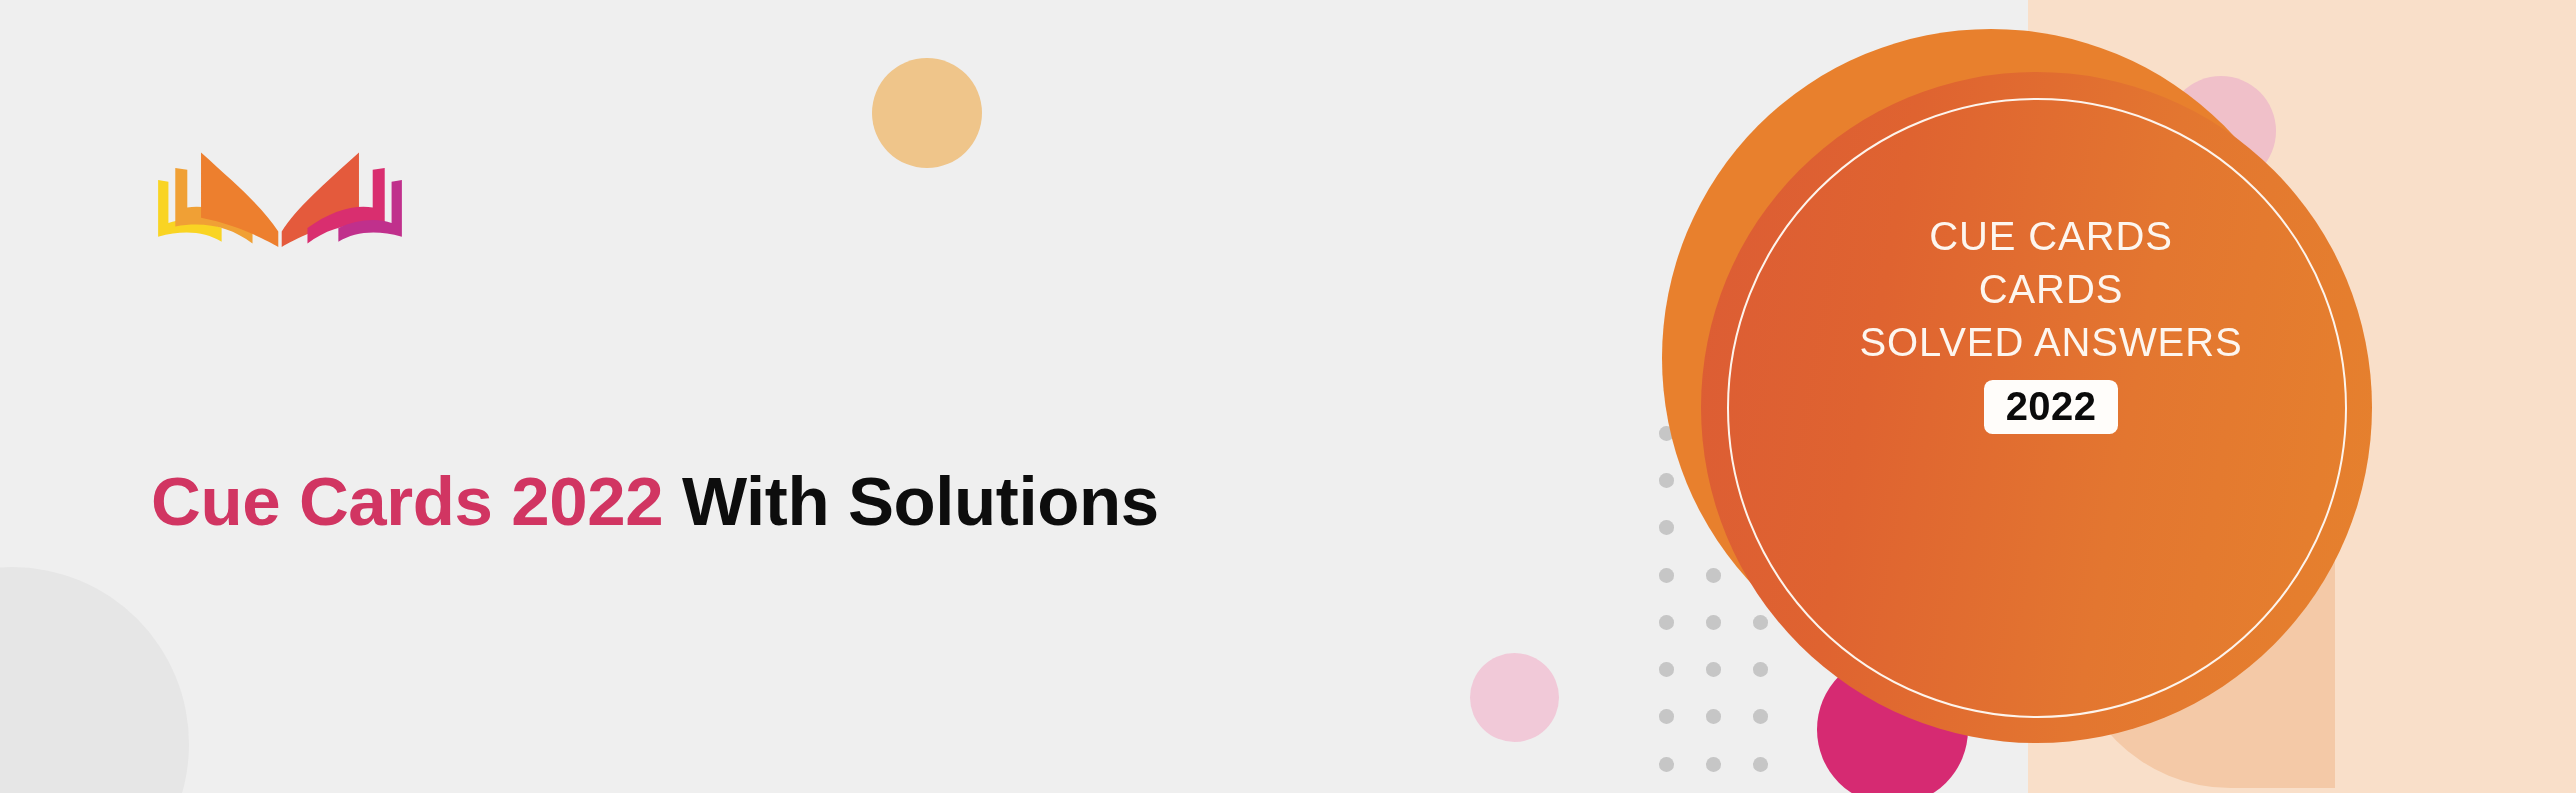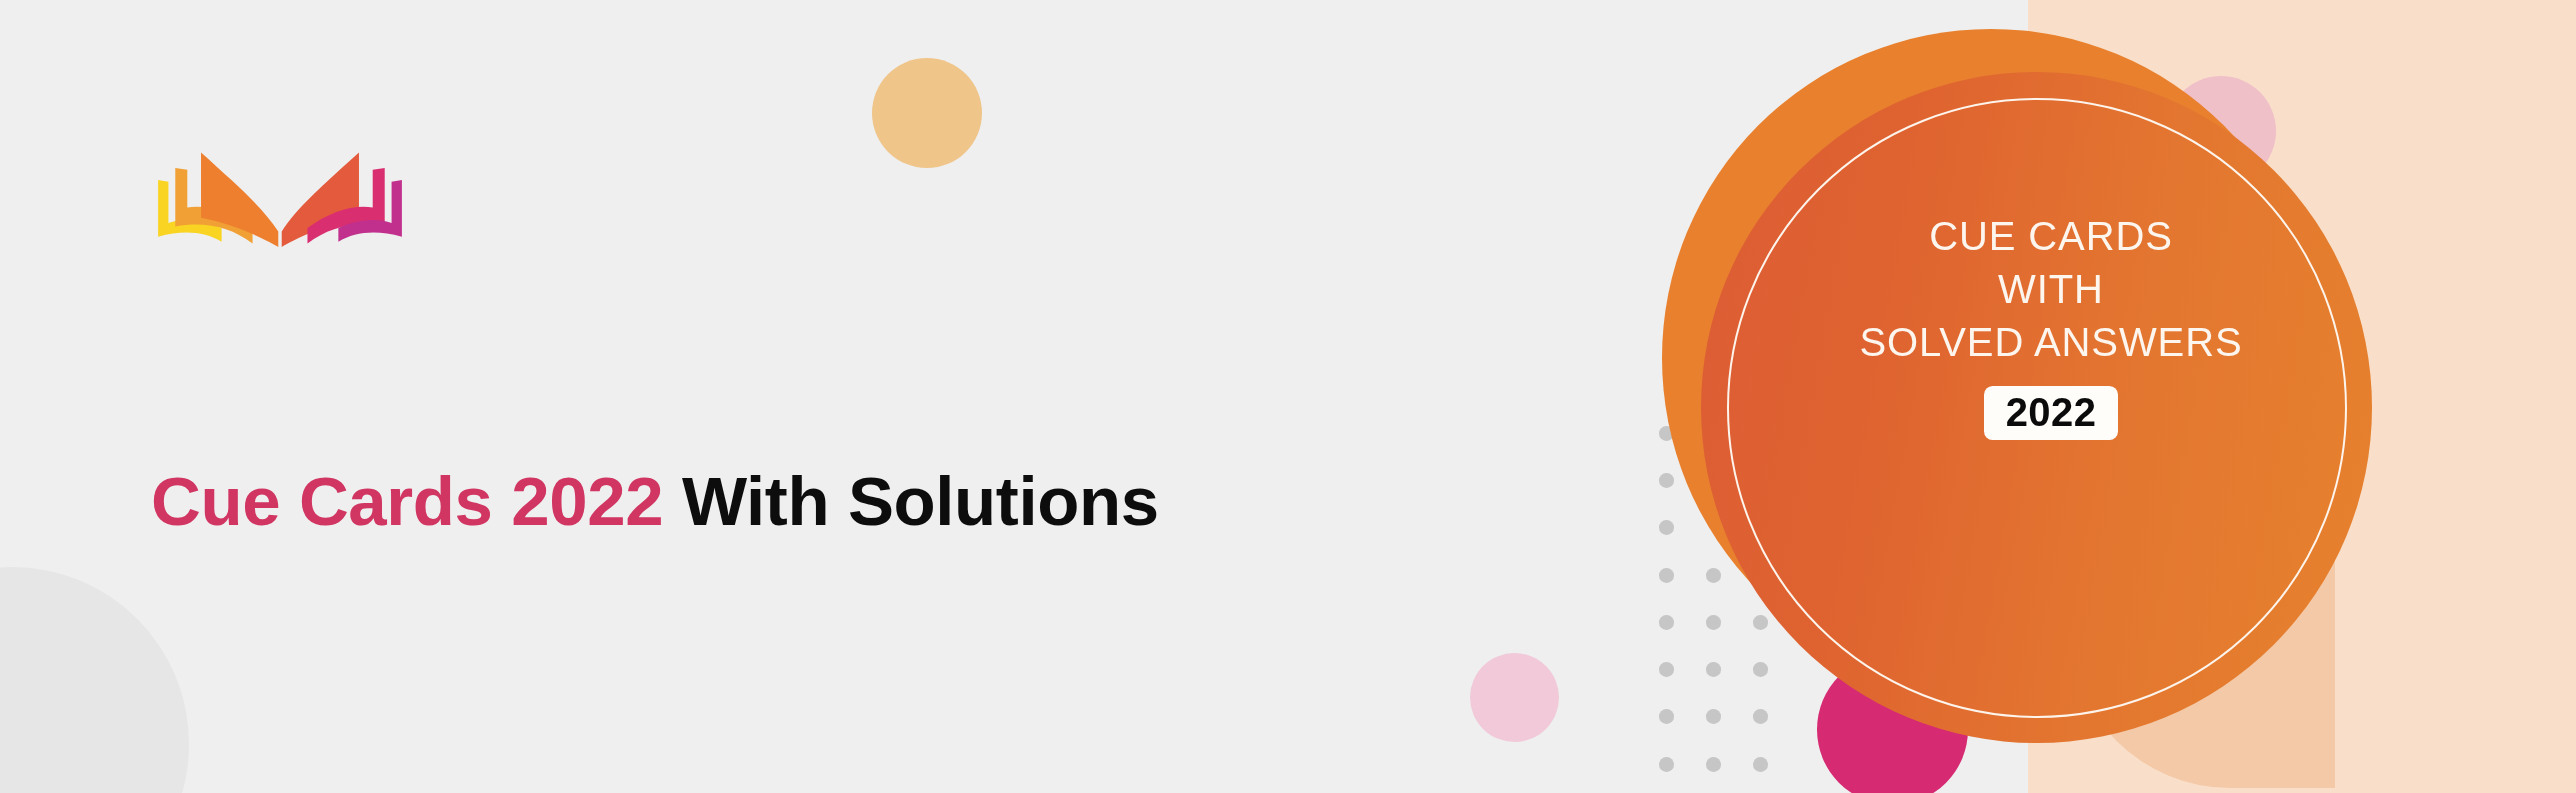--- a/index.html
+++ b/index.html
@@ -132,21 +132,21 @@
   .badge-line {
     color: #FDF6EF;
     font-family: "Liberation Sans", sans-serif;
     font-size: 40px;
     font-weight: 400;
     letter-spacing: 0.9px;
     line-height: 1.32;
     white-space: nowrap;
   }
   .badge-year-box {
-    margin-top: 18px;
+    margin-top: 12px;
     background: #FFFDFA;
     border-radius: 8.6px;
     padding: 4.3px 22px 6.9px 22px;
     display: inline-block;
   }
   .badge-year {
     color: #0B0B0B;
     font-family: "Liberation Sans", sans-serif;
     font-size: 40px;
     font-weight: bold;
@@ -230,21 +230,21 @@
     </div>
 
   <div class="blob blob-magenta"></div>
 
   <div class="badge-wrap">
     <div class="badge-back"></div>
     <div class="badge-main"></div>
     <div class="badge-ring"></div>
     <div class="badge-text">
       <div class="badge-line">CUE CARDS</div>
-      <div class="badge-line">WITH</div>
+      <div class="badge-line">CARDS</div>
       <div class="badge-line">SOLVED ANSWERS</div>
       <div class="badge-year-box">
         <span class="badge-year">2022</span>
       </div>
     </div>
   </div>
 
   <div class="logo">
     <svg class="logo-book" viewBox="0 0 300 120">
 

